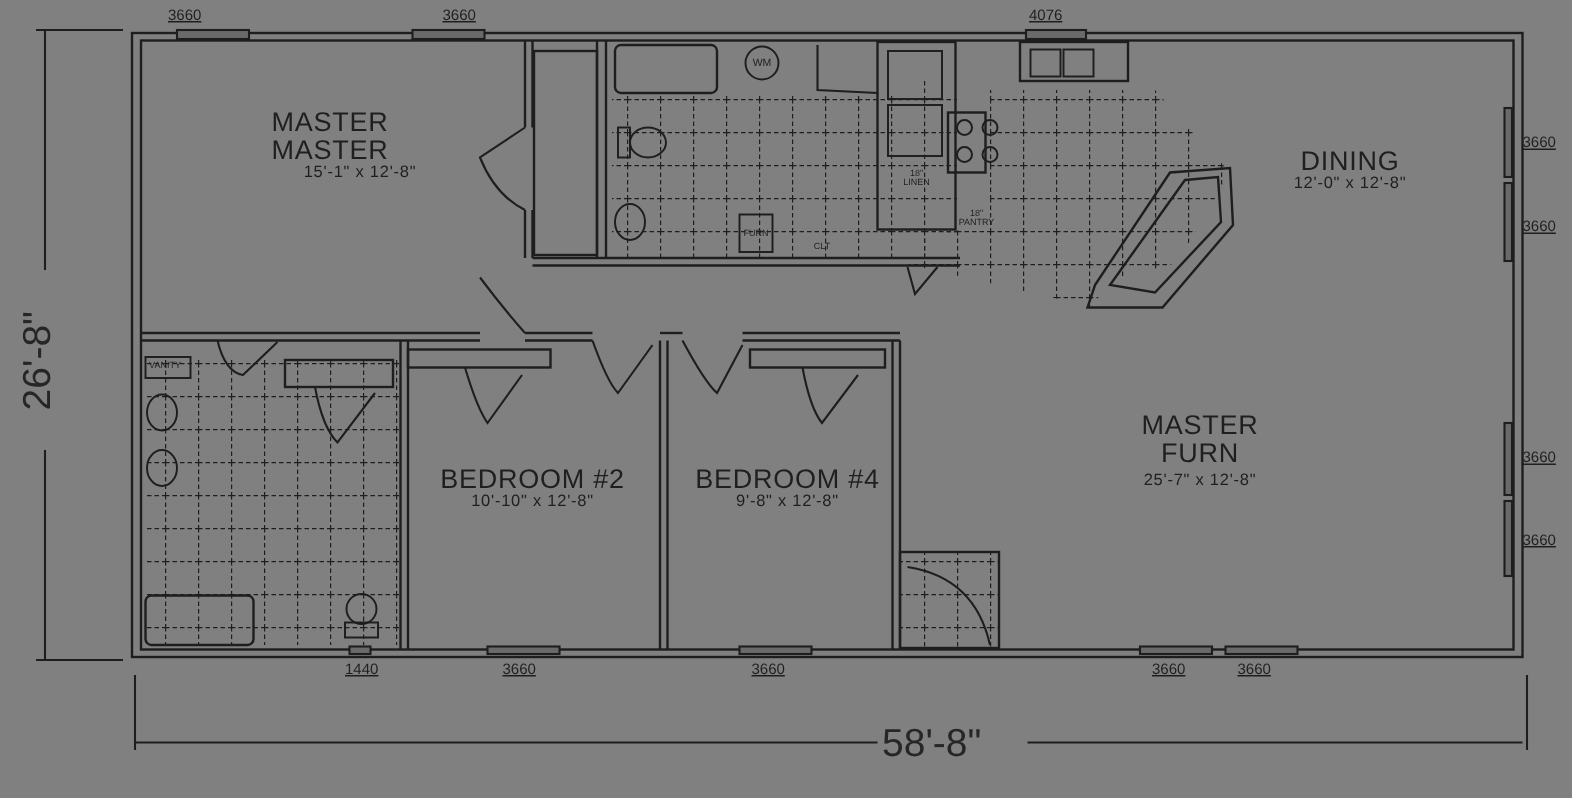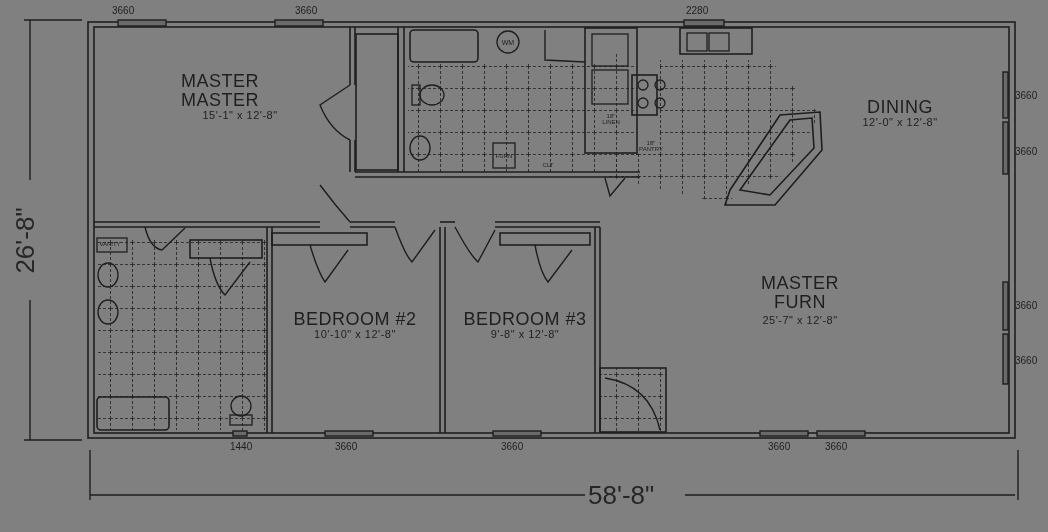--- a/index.html
+++ b/index.html
@@ -2,21 +2,21 @@
 <html><head>
 <meta charset="utf-8">
 <style>
   html, body { margin:0; padding:0; }
   body { width:1048px; height:532px; background:#808080; position:relative; overflow:hidden;
          font-family:"Liberation Sans", sans-serif; color:#1e1e1e; }
   #plan { position:absolute; left:0; top:0; }
   .lbl { position:absolute; text-align:center; font-family:"Liberation Sans", sans-serif; color:#1f1f1f; line-height:1.05; letter-spacing:0.5px; }
   .room-name { font-size:18px; }
   .room-dim { font-size:11px; }
-  .win { position:absolute; font-size:10px; color:#1f1f1f; font-family:"Liberation Sans", sans-serif; }
+  .win { position:absolute; font-size:10px; color:#1f1f1f; font-family:"Liberation Sans", sans-serif;text-decoration:underline; }
   .dim-big { position:absolute; font-family:"Liberation Sans", sans-serif; color:#262626; }
   .tiny { position:absolute; font-size:6px; color:#222; text-align:center; line-height:1; font-family:"Liberation Sans", sans-serif; }
 </style>
 </head>
 <body>
 
 <svg id="plan" width="1048" height="532" viewBox="0 0 1048 532">
   <defs>
     <pattern id="tile" width="22" height="22" patternUnits="userSpaceOnUse">
       <path d="M0 0 H22 M0 0 V22" stroke="#1e1e1e" stroke-width="1.6" stroke-dasharray="3 2" fill="none"></path>
@@ -169,34 +169,34 @@
   <div class="room-name">FURN</div>
   <div class="room-dim" style="margin-top:3px;">25'-7" x 12'-8"</div>
 </div>
 
 <div class="lbl" style="left:280px;top:310px;width:150px;">
   <div class="room-name">BEDROOM #2</div>
   <div class="room-dim">10'-10" x 12'-8"</div>
 </div>
 
 <div class="lbl" style="left:455px;top:310px;width:140px;">
-  <div class="room-name">BEDROOM #3</div>
+  <div class="room-name">BEDROOM #4</div>
   <div class="room-dim">9'-8" x 12'-8"</div>
 </div>
 
 <div class="tiny" style="left:498px;top:39px;width:20px;font-size:7px;">WM</div>
 <div class="tiny" style="left:95px;top:241px;width:30px;">VANITY</div>
 <div class="tiny" style="left:493px;top:153px;width:22px;">FURN</div>
 <div class="tiny" style="left:598px;top:113px;width:26px;">18" LINEN</div>
 <div class="tiny" style="left:636px;top:140px;width:30px;">18" PANTRY</div>
 <div class="tiny" style="left:538px;top:162px;width:20px;">CLT</div>
 
 <div class="win" style="left:112px;top:5px;">3660</div>
 <div class="win" style="left:295px;top:5px;">3660</div>
-<div class="win" style="left:686px;top:5px;">2280</div>
+<div class="win" style="left:686px;top:5px;">4076</div>
 
 <div class="win" style="left:1015px;top:90px;">3660</div>
 <div class="win" style="left:1015px;top:146px;">3660</div>
 <div class="win" style="left:1015px;top:300px;">3660</div>
 <div class="win" style="left:1015px;top:355px;">3660</div>
 
 <div class="win" style="left:230px;top:441px;">1440</div>
 <div class="win" style="left:335px;top:441px;">3660</div>
 <div class="win" style="left:501px;top:441px;">3660</div>
 <div class="win" style="left:768px;top:441px;">3660</div>

